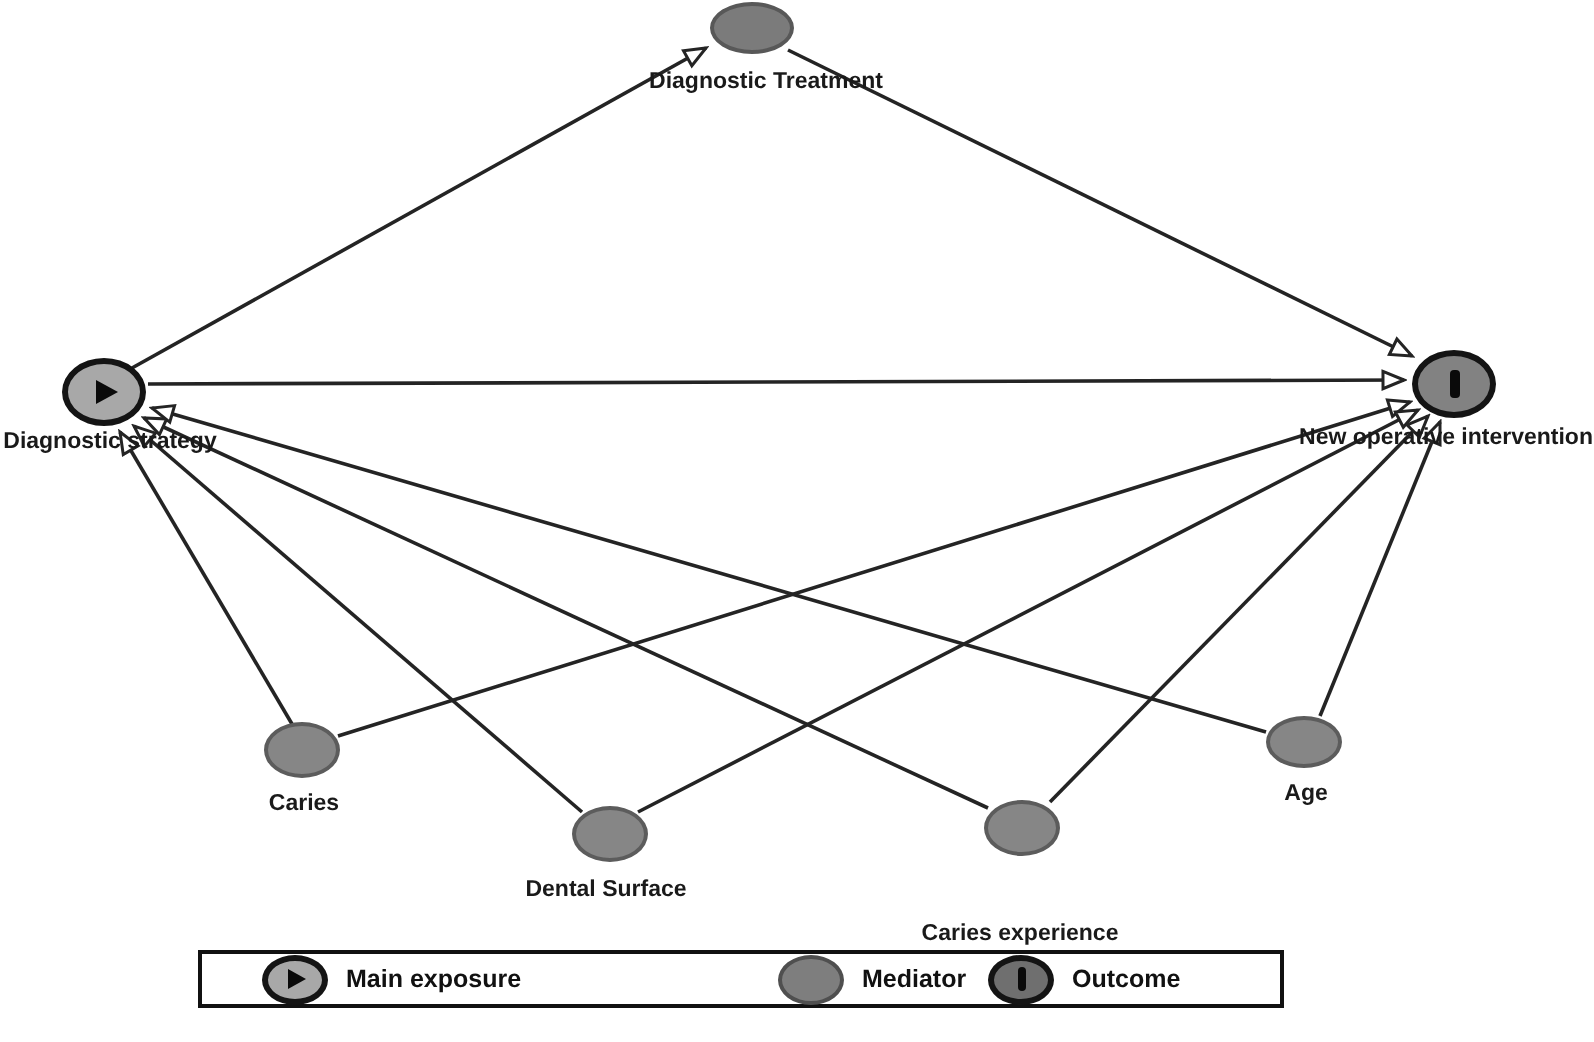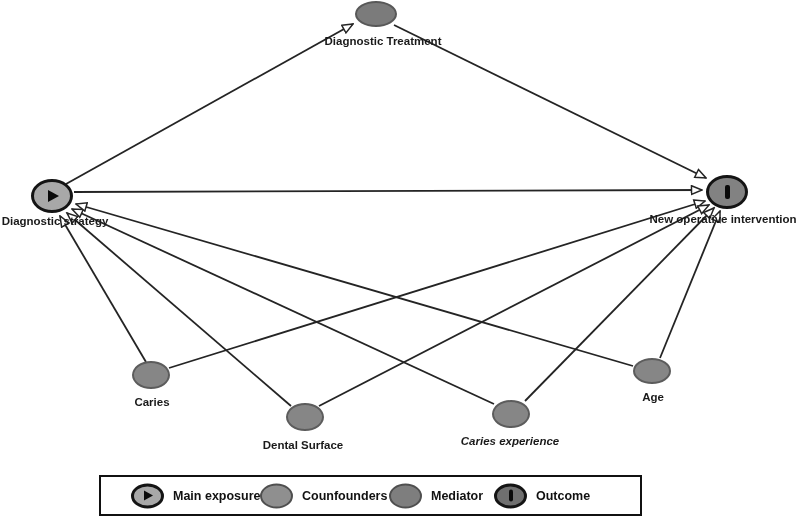--- a/index.html
+++ b/index.html
@@ -46,21 +46,21 @@
     margin-left: 3px;
   }
   .bar-glyph {
     width: 5px; height: 14px;
     background: #0a0a0a;
     border-radius: 2px;
   }
   .legend {
     position: absolute;
     left: 99px; top: 475px;
-    width: 543px; height: 41px;
+    width: 543px; height: 29px;
     border: 2px solid #111111;
     background: #ffffff;
   }
   .legend-item {
     position: absolute;
     top: 50%;
     transform: translateY(-50%);
     display: flex;
     align-items: center;
     gap: 9px;
@@ -126,38 +126,34 @@
       <div class="node-label" style="left: 55px; top: 221px;">Diagnostic strategy</div>
       <div class="node outcome" style="left: 727px; top: 192px; width: 42px; height: 34px;">
         <span class="bar-glyph"></span>
       </div>
       <div class="node-label" style="left: 723px; top: 219px;">New operative intervention</div>
       <div class="node confounder" style="left: 151px; top: 375px; width: 38px; height: 28px;"></div>
       <div class="node-label" style="left: 152px; top: 402px;">Caries</div>
       <div class="node confounder" style="left: 305px; top: 417px; width: 38px; height: 28px;"></div>
       <div class="node-label" style="left: 303px; top: 445px;">Dental Surface</div>
       <div class="node confounder" style="left: 511px; top: 414px; width: 38px; height: 28px;"></div>
-      <div class="node-label" style="left: 510px; top: 441px; font-style: italic;">Caries experience</div>
+      <div class="node-label" style="left: 510px; top: 467px;">Caries experience</div>
       <div class="node confounder" style="left: 652px; top: 371px; width: 38px; height: 26px;"></div>
       <div class="node-label" style="left: 653px; top: 397px;">Age</div>
     </div>
 
   <div class="legend">
 
     <div class="legend-item" style="left:30px">
       <span class="legend-swatch exposure">
         <span class="play-glyph"></span>
       </span>
       <span class="legend-label">Main exposure</span>
     </div>
 
-    <div class="legend-item" style="left:159px">
-      <span class="legend-swatch confounder"></span>
-      <span class="legend-label">Counfounders</span>
-    </div>
 
     <div class="legend-item" style="left:288px">
       <span class="legend-swatch mediator"></span>
       <span class="legend-label">Mediator</span>
     </div>
 
     <div class="legend-item" style="left:393px">
       <span class="legend-swatch outcome">
         <span class="bar-glyph"></span>
       </span>

